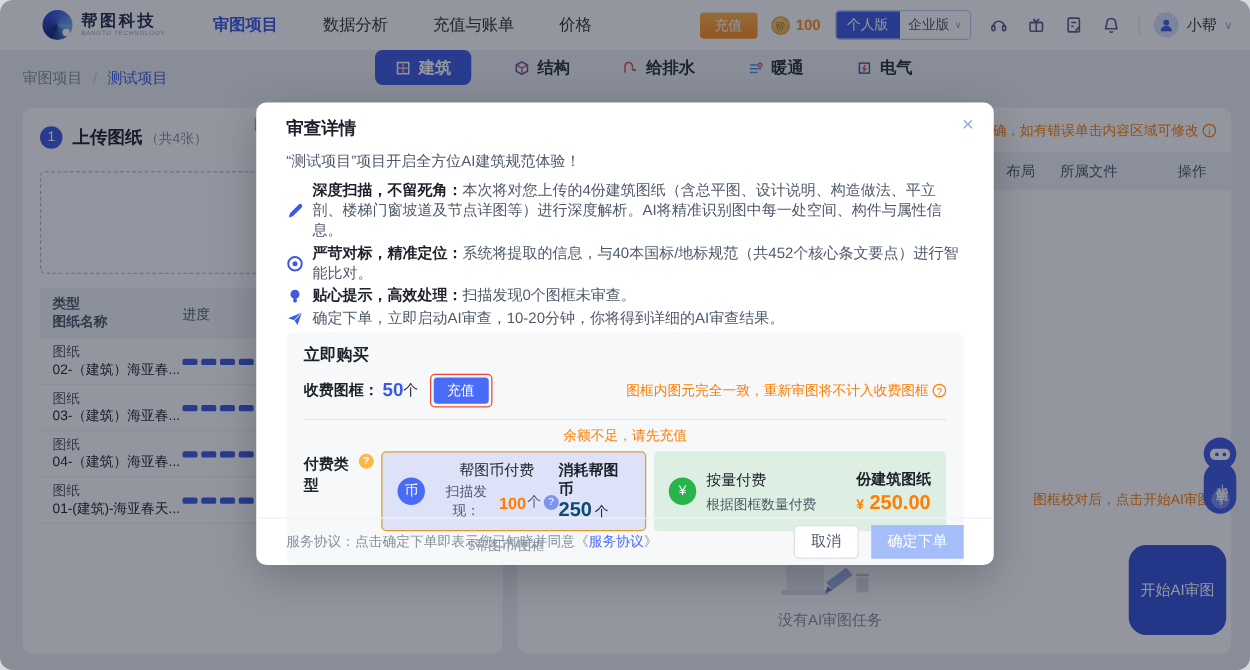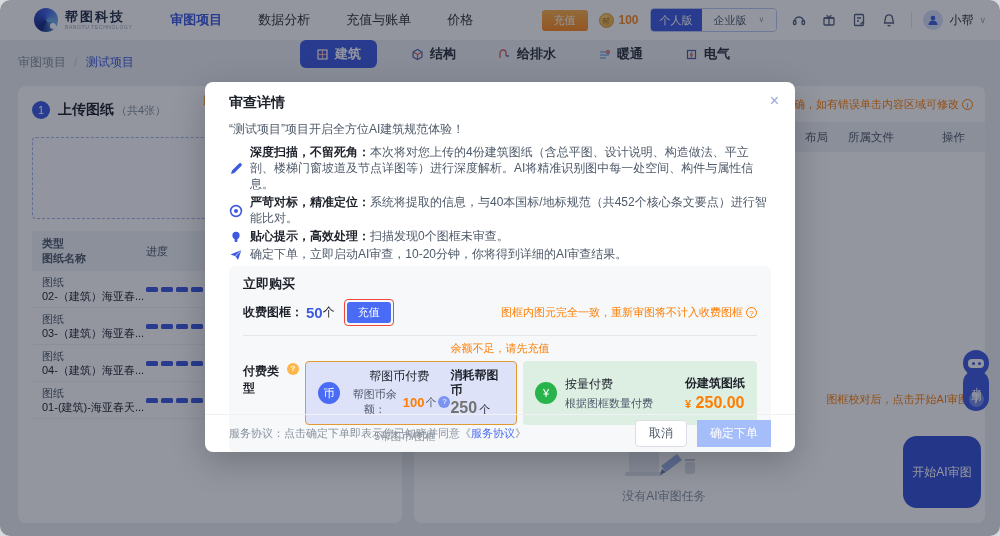--- a/index.html
+++ b/index.html
@@ -16,21 +16,21 @@
   .menu{display:flex;gap:36px;margin-left:38px;}
   .mi{font-size:13px;color:#333;cursor:pointer;}
   .mi.active{color:#3D5AE0;font-weight:600;}
   .nright{margin-left:auto;display:flex;align-items:center;gap:11px;}
   .rechg{background:linear-gradient(180deg,#FFB14A,#FF8A1E);color:#fff;font-size:11px;padding:3px 12px;border-radius:3px;border:none;cursor:pointer;}
   .coinwrap{display:flex;align-items:center;gap:5px;}
   .coin{width:15px;height:15px;border-radius:50%;background:radial-gradient(circle at 35% 30%,#FBD37A,#F2A93B);border:1px solid #E09A2F;color:#a96a08;font-size:8px;line-height:15px;text-align:center;box-sizing:border-box;}
   .coincount{font-size:12px;font-weight:700;color:#FF8A1F;}
   .plan{display:flex;border:1px solid #BCC8F4;border-radius:4px;overflow:hidden;height:22px;}
   .pp{background:#3D5AE0;color:#fff;font-size:11px;line-height:22px;padding:0 9px;cursor:pointer;}
-  .pe{color:#4E5969;font-size:11px;line-height:22px;padding:0 12px;display:flex;align-items:center;gap:12px;cursor:pointer;background:#fff;}
+  .pe{color:#4E5969;font-size:11px;line-height:22px;padding:0 7px;display:flex;align-items:center;gap:4px;cursor:pointer;background:#fff;}
   .pe .caret{font-size:8px;color:#98A2B3;}
   .icons{display:flex;align-items:center;gap:14px;margin:0 3px;}
   .icons svg{display:block;cursor:pointer;}
   .vdiv{width:1px;height:16px;background:#E0E3EA;}
   .user{display:flex;align-items:center;gap:6px;cursor:pointer;}
   .avatar{width:20px;height:20px;border-radius:50%;background:#D7E0FA;display:flex;align-items:center;justify-content:center;}
   .uname{font-size:12px;color:#333;}
   .ucaret{font-size:9px;color:#98A2B3;}
 
   
@@ -119,21 +119,21 @@
   .card.coin{width:212px;flex:none;background:#DEE2F9;}
   .card.cash{flex:1;background:#DCEFE2;}
   .cico{width:22px;height:22px;border-radius:50%;color:#fff;font-size:11px;line-height:22px;text-align:center;flex:none;margin-right:8px;}
   .cico.b{background:#4A6BF5;} .cico.g{background:#28B44B;}
   .ctxt .t1{font-size:12px;color:#1D2129;}
   .ctxt .t2{font-size:11px;color:#4E5969;margin-top:3px;display:flex;align-items:center;}
   .balval{font-size:13px;font-weight:700;color:#FF7D00;margin:0 1px;}
   .cright{margin-left:auto;text-align:left;}
   .cright .rt{font-size:12px;font-weight:700;color:#1D2129;}
   .cright .rv{margin-top:2px;}
-  .costval{font-size:16px;font-weight:700;color:#737373;}
+  .costval{font-size:16px;font-weight:700;color:#0c4a6e;}
   .costunit{font-size:11px;color:#1D2129;}
   .curr{font-size:11px;font-weight:700;color:#FF7D00;}
   .amtval{font-size:16px;font-weight:700;color:#FF7D00;}
   .raterow{display:flex;margin-top:5px;gap:0;font-size:10.5px;color:#86909C;}
   .raterow .sp{flex:none;width:56px;}
   .rate1{flex:none;width:212px;text-align:center;}
   .rate2{flex:1;text-align:right;}
 
   .mfooter{position:absolute;left:0;right:0;bottom:0;height:38px;border-top:1px solid #F0F1F5;display:flex;align-items:center;padding:0 24px;box-sizing:border-box;}
   .agree{font-size:11px;color:#86909C;}
@@ -448,21 +448,21 @@
         <div class="ptrow">
           <span class="ptlabel">
             <span>付费类型</span>
             <span class="q orange">?</span>
           </span>
           <div class="card coin">
             <span class="cico b">币</span>
             <span class="ctxt">
               <div class="t1">帮图币付费</div>
               <div class="t2">
-                <span>帮图币余额：</span>
+                <span>扫描发现：</span>
                 <span class="balval">100</span>
                 <span>个</span>
                 <span class="q blue">?</span>
               </div>
             </span>
             <span class="cright">
               <div class="rt">消耗帮图币</div>
               <div class="rv">
                 <span class="costval">250</span>
                 <span class="costunit">个</span>

